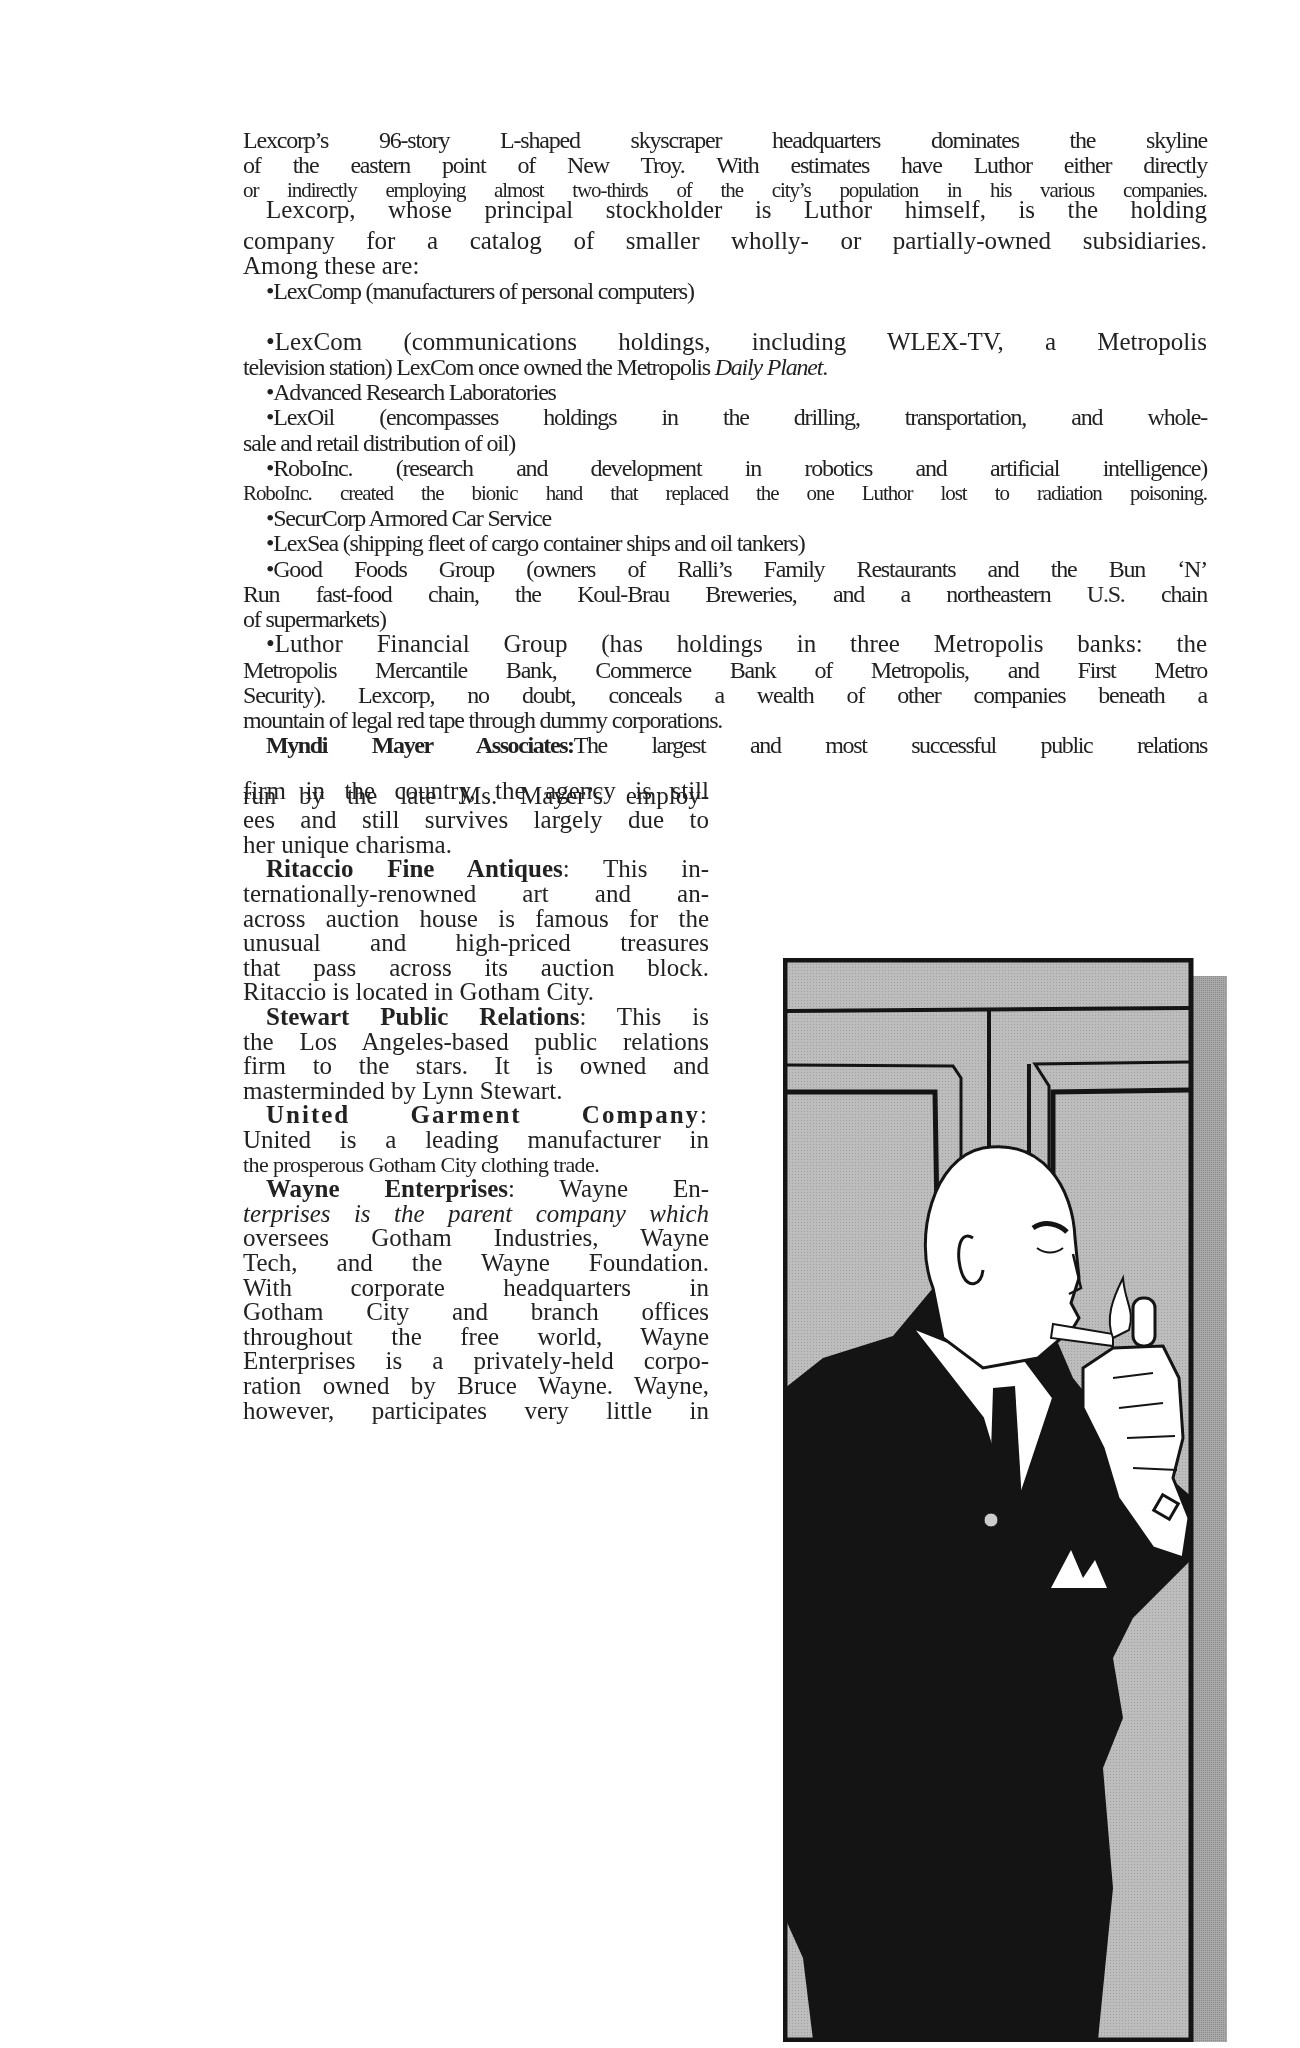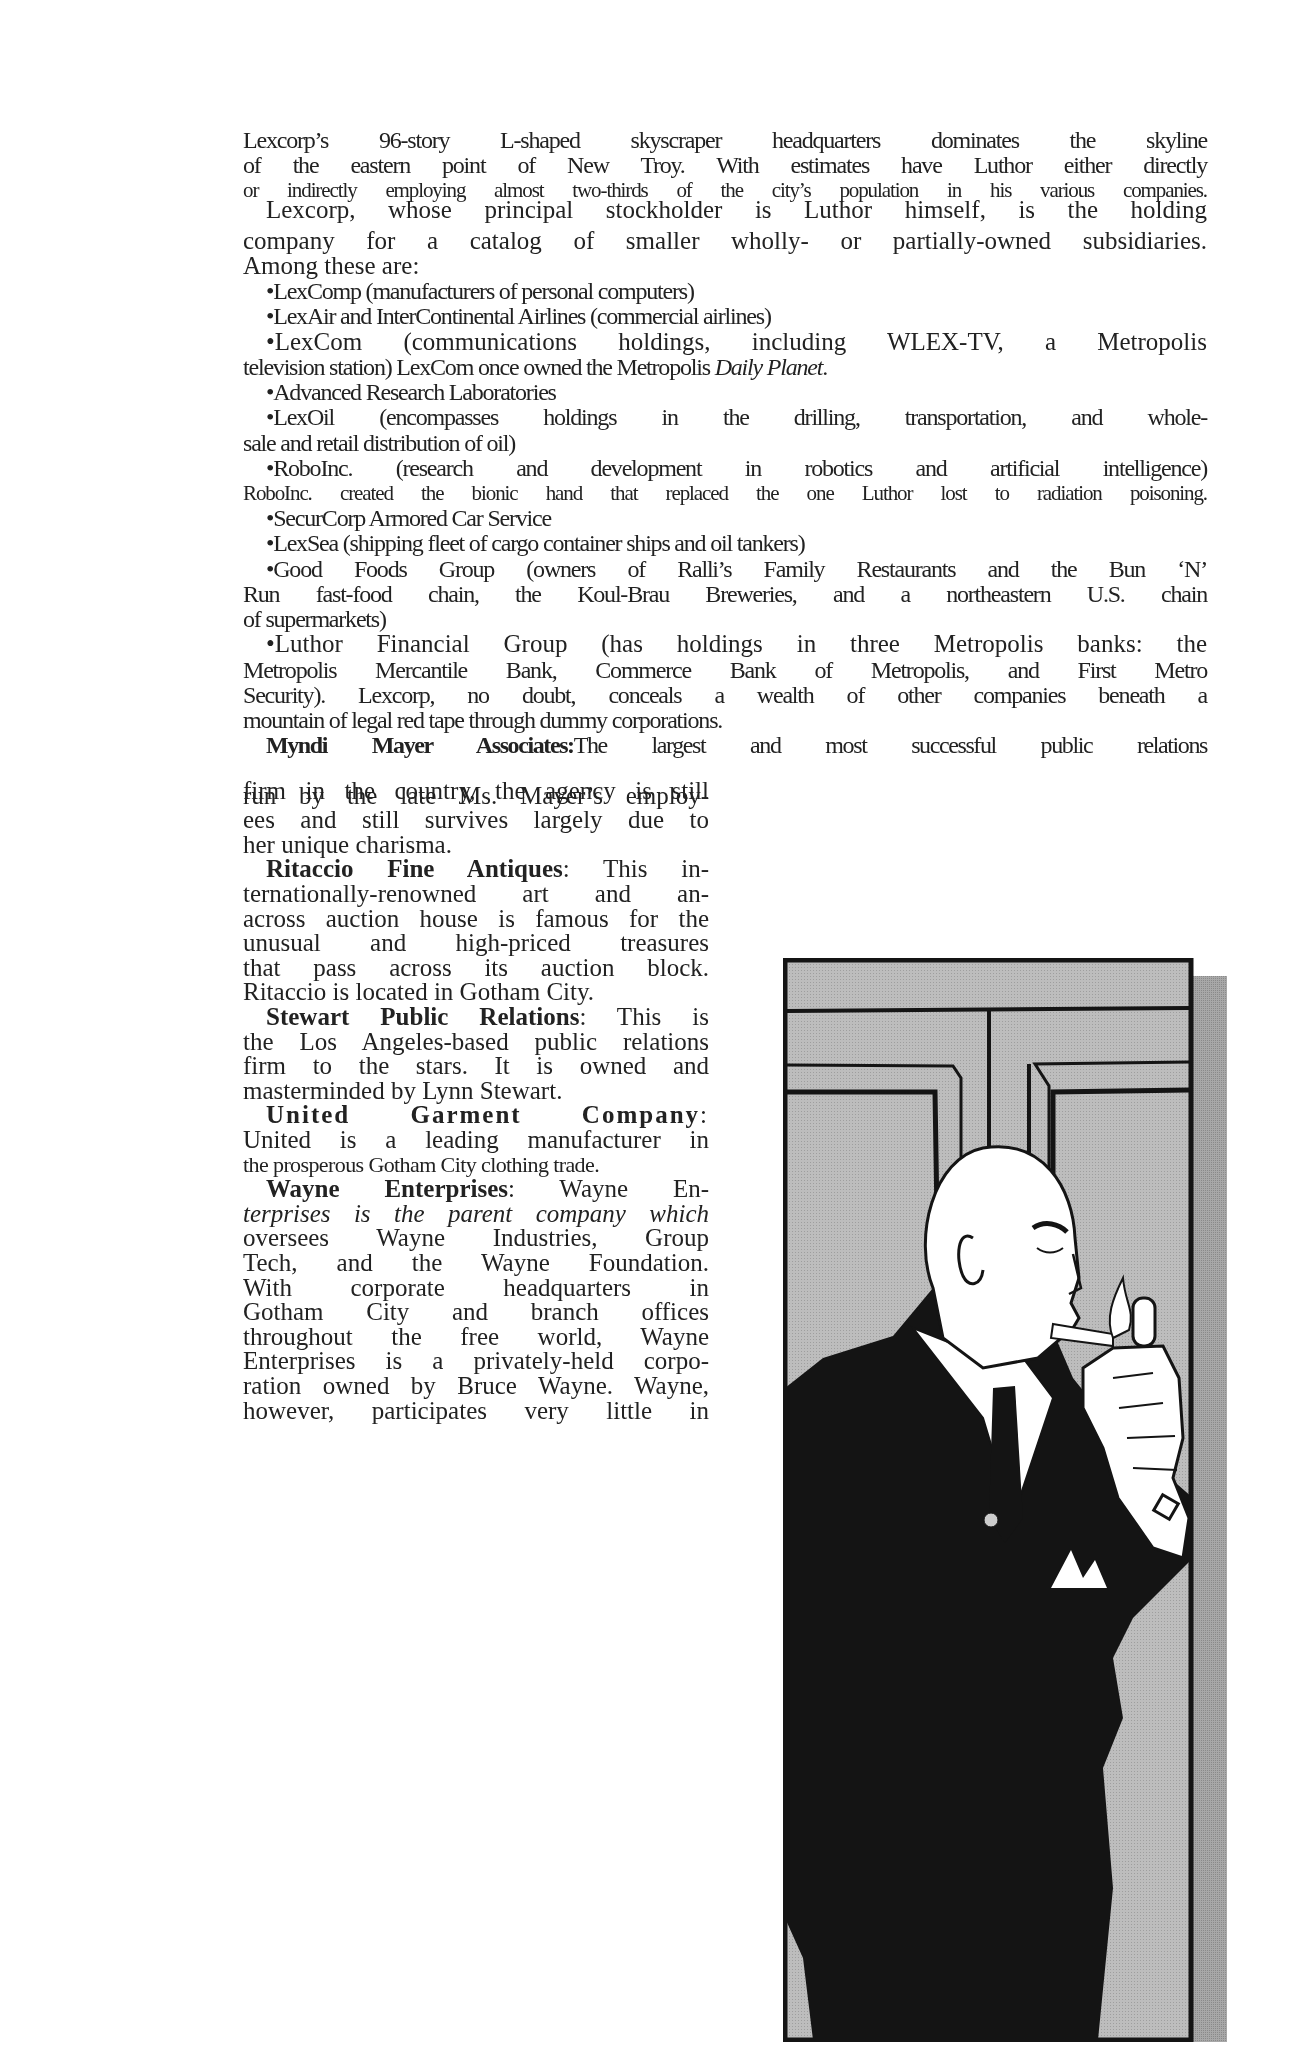--- a/index.html
+++ b/index.html
@@ -29,21 +29,20 @@
 <div class="page">
 
   <div class="line cond" style="top:127px">Lexcorp’s 96-story L-shaped skyscraper headquarters dominates the skyline</div>
   <div class="line cond" style="top:152px">of the eastern point of New Troy. With estimates have Luthor either directly</div>
   <div class="line cond" style="top:177px; font-size:21px; letter-spacing:-1.1px">or indirectly employing almost two-thirds of the city’s population in his various companies.</div>
   <div class="line indent" style="top:197px">Lexcorp, whose principal stockholder is Luthor himself, is the holding</div>
   <div class="line" style="top:228px">company for a catalog of smaller wholly- or partially-owned subsidiaries.</div>
   <div class="line last" style="top:253px">Among these are:</div>
 
   <div class="line indent last cond" style="top:278px">•LexComp (manufacturers of personal computers)</div>
-  <div class="line indent last cond" style="top:303px">•LexAir and InterContinental Airlines (commercial airlines)</div>
   <div class="line indent" style="top:329px">•LexCom (communications holdings, including WLEX-TV, a Metropolis</div>
   <div class="line last cond" style="top:354px"><span>television station) LexCom once owned the Metropolis </span><i>Daily Planet</i><span>.</span></div>
   <div class="line indent last cond" style="top:379px">•Advanced Research Laboratories</div>
   <div class="line indent cond" style="top:404px">•LexOil (encompasses holdings in the drilling, transportation, and whole-</div>
   <div class="line last cond" style="top:430px">sale and retail distribution of oil)</div>
   <div class="line indent cond" style="top:455px">•RoboInc. (research and development in robotics and artificial intelligence)</div>
   <div class="line cond" style="top:480px; font-size:21px; letter-spacing:-1.1px">RoboInc. created the bionic hand that replaced the one Luthor lost to radiation poisoning.</div>
   <div class="line indent last cond" style="top:505px">•SecurCorp Armored Car Service</div>
   <div class="line indent last cond" style="top:530px">•LexSea (shipping fleet of cargo container ships and oil tankers)</div>
   <div class="line indent cond" style="top:556px">•Good Foods Group (owners of Ralli’s Family Restaurants and the Bun ‘N’</div>
@@ -69,21 +68,21 @@
       <div class="line narrow last" style="top: 979.4px;">Ritaccio is located in Gotham City.</div>
       <div class="line narrow indent" style="top: 1004px;"><b>Stewart Public Relations</b><span>: This is</span></div>
       <div class="line narrow" style="top: 1028.6px;">the Los Angeles-based public relations</div>
       <div class="line narrow" style="top: 1053.2px;">firm to the stars. It is owned and</div>
       <div class="line narrow last" style="top: 1077.8px;">masterminded by Lynn Stewart.</div>
       <div class="line narrow indent" style="top: 1102.4px; letter-spacing: 2px;"><b>United Garment Company</b><span>:</span></div>
       <div class="line narrow" style="top: 1127px;">United is a leading manufacturer in</div>
       <div class="line narrow last" style="top: 1151.6px; font-size: 22px; letter-spacing: -0.6px;">the prosperous Gotham City clothing trade.</div>
       <div class="line narrow indent" style="top: 1176.2px;"><b>Wayne Enterprises</b><span>: Wayne En-</span></div>
       <div class="line narrow" style="top: 1200.8px; font-style: italic;">terprises is the parent company which</div>
-      <div class="line narrow" style="top: 1225.4px;">oversees Wayne Industries, Group</div>
+      <div class="line narrow" style="top: 1225.4px;">oversees Gotham Industries, Wayne</div>
       <div class="line narrow" style="top: 1250px;">Tech, and the Wayne Foundation.</div>
       <div class="line narrow" style="top: 1274.6px;">With corporate headquarters in</div>
       <div class="line narrow" style="top: 1299.2px;">Gotham City and branch offices</div>
       <div class="line narrow" style="top: 1323.8px;">throughout the free world, Wayne</div>
       <div class="line narrow" style="top: 1348.4px;">Enterprises is a privately-held corpo-</div>
       <div class="line narrow" style="top: 1373px;">ration owned by Bruce Wayne. Wayne,</div>
       <div class="line narrow" style="top: 1397.6px;">however, participates very little in</div>
     </div>
 
   <div class="figure">

